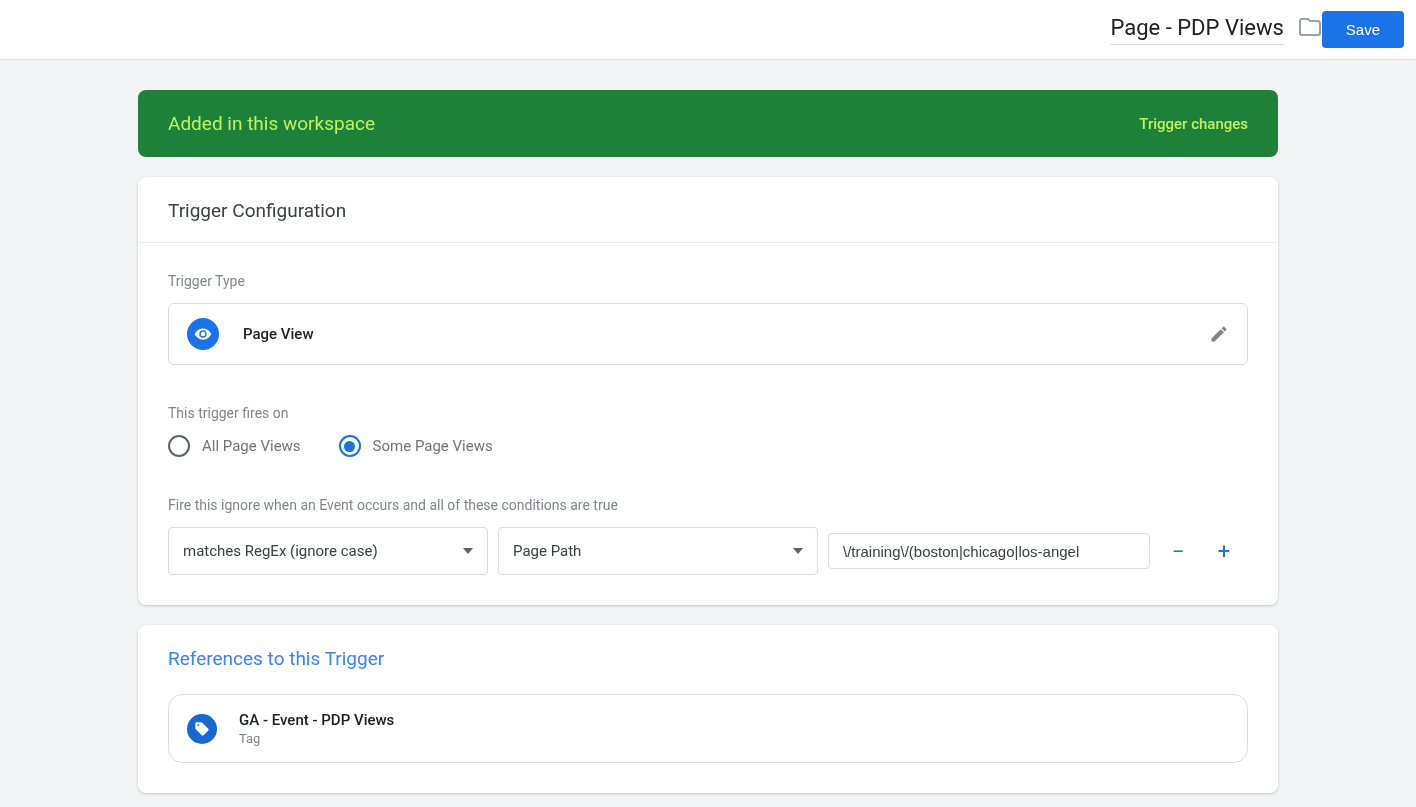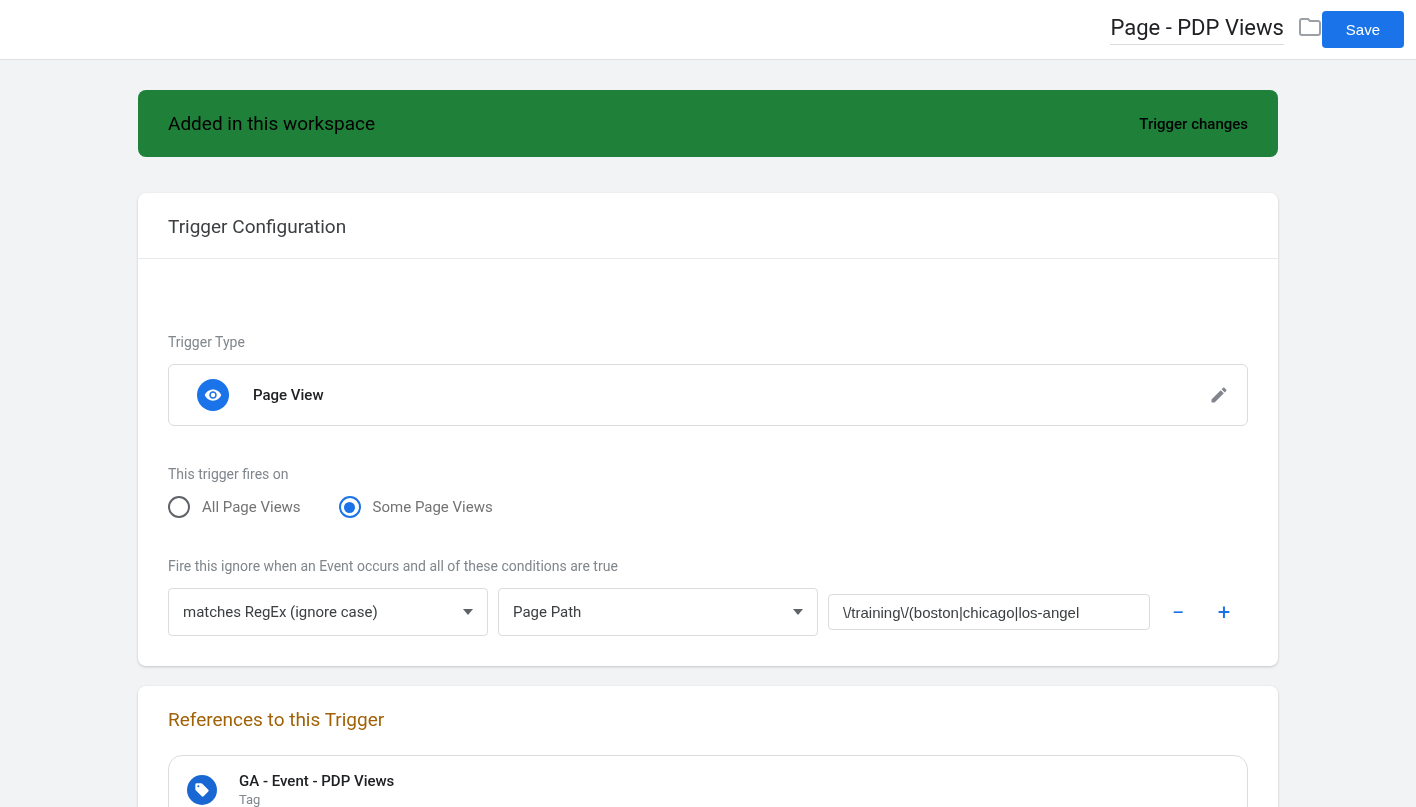--- a/index.html
+++ b/index.html
@@ -52,27 +52,27 @@
   
   .content {
     max-width: 1140px;
     margin: 0 auto;
     padding-top: 30px;
   }
 
   
   .banner {
     background: #1e8039;
-    color: #000000;
+    color: #bef264;
     border-radius: 8px;
     display: flex;
     align-items: center;
     justify-content: space-between;
     padding: 22px 30px;
-    margin-bottom: 36px;
+    margin-bottom: 20px;
   }
   .banner-title {
     font-size: 19px;
     font-weight: 400;
   }
   .banner-action {
     font-size: 15px;
     font-weight: 500;
     cursor: pointer;
   }
@@ -91,30 +91,29 @@
     color: #3c4043;
   }
   .card-body {
     padding: 30px 30px 30px 30px;
   }
 
   .field-label {
     font-size: 14px;
     color: #80868b;
     margin-bottom: 14px;
-    margin-top: 45px;
   }
 
   
   .type-box {
     border: 1px solid #dadce0;
     border-radius: 6px;
     display: flex;
     align-items: center;
-    padding: 14px 28px;
+    padding: 14px 18px;
     gap: 24px;
     position: relative;
   }
   .eye-circle {
     width: 32px;
     height: 32px;
     border-radius: 50%;
     background: #1a73e8;
     display: flex;
     align-items: center;
@@ -227,21 +226,21 @@
   }
 
   .mt-large { margin-top: 40px; }
 
   
   .ref-body {
     padding: 22px 30px 30px 30px;
   }
   .ref-title {
     font-size: 19px;
-    color: #a16207;
+    color: #3b82f6;
     margin-bottom: 24px;
   }
   .ref-row {
     border: 1px solid #dadce0;
     border-radius: 14px;
     display: flex;
     align-items: center;
     padding: 16px 18px;
     gap: 22px;
     cursor: pointer;

